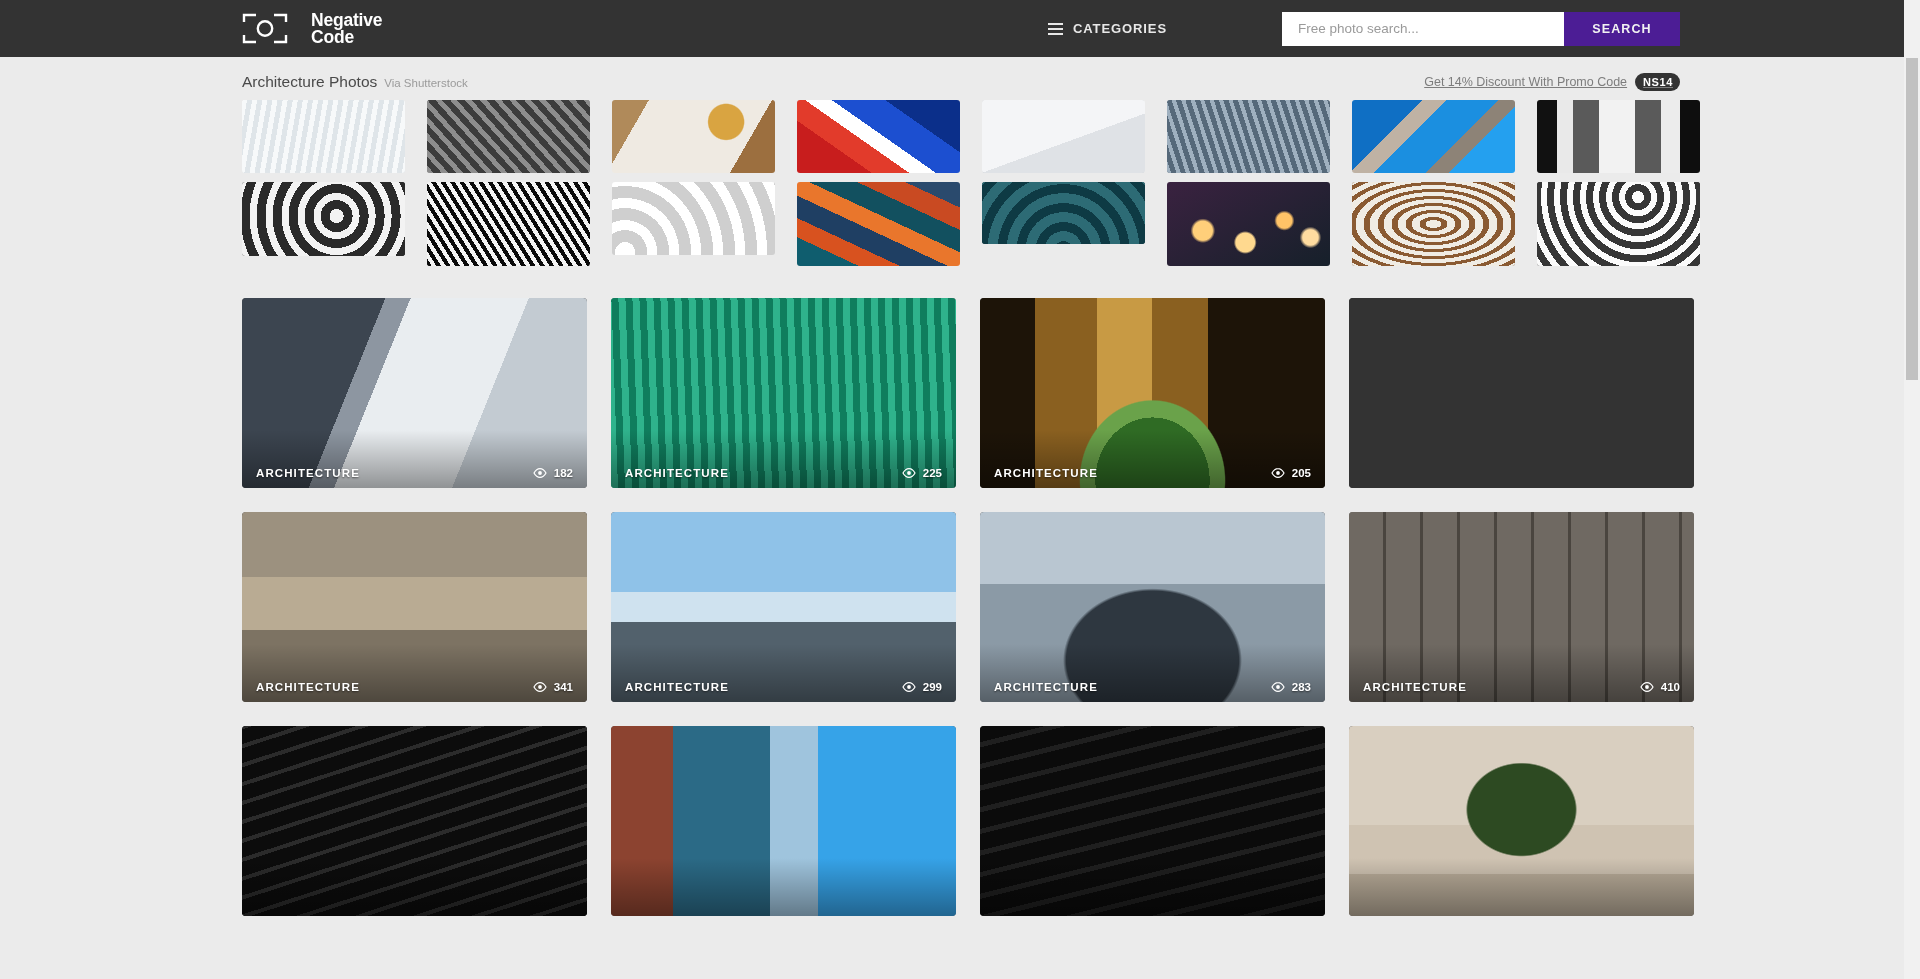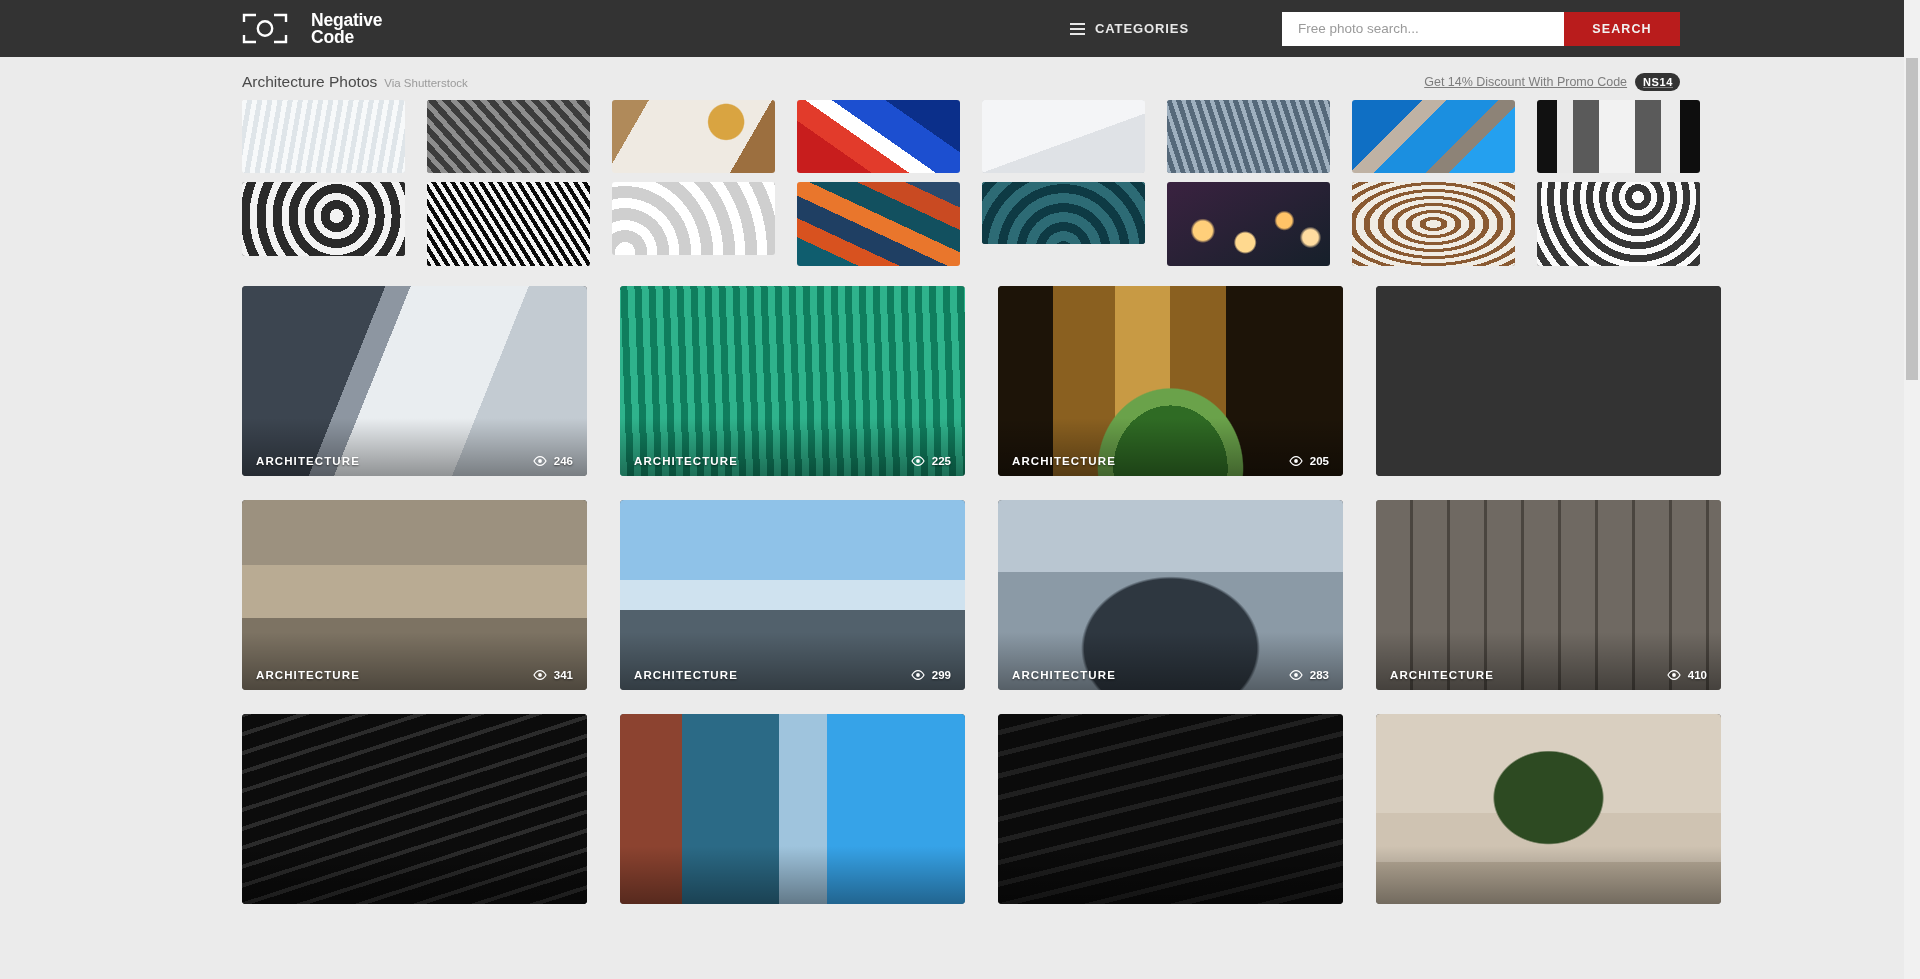--- a/index.html
+++ b/index.html
@@ -64,21 +64,21 @@
   .categories-link {
     display: flex;
     align-items: center;
     gap: 10px;
     color: #e8e8e8;
     font-size: 13px;
     font-weight: 700;
     letter-spacing: 0.9px;
     text-decoration: none;
     cursor: pointer;
-    margin-right: 45px;
+    margin-right: 67px;
     white-space: nowrap;
   }
   .hamburger {
     display: inline-flex;
     flex-direction: column;
     justify-content: center;
     gap: 3px;
     width: 15px;
   }
   .hamburger i {
@@ -103,21 +103,21 @@
     padding: 0 16px;
     font-family: "Liberation Sans", sans-serif;
     font-size: 13.5px;
     color: #555;
   }
   .search-input::placeholder { color: #9a9a9a; }
   .search-button {
     height: 34px;
     min-width: 116px;
     border: none;
-    background: #b91c1c;
+    background: #4c1d95;
     color: #f2f2f2;
     font-family: "Liberation Sans", sans-serif;
     font-size: 12.5px;
     font-weight: 700;
     letter-spacing: 1.1px;
     cursor: pointer;
   }
 
   
   .page {
@@ -184,22 +184,22 @@
     position: relative;
     cursor: pointer;
     background: #d9d9d9;
   }
   .thumb .art { width: 100%; height: 100%; display: block; }
 
   
   .grid {
     display: grid;
     grid-template-columns: repeat(4, 345px);
-    gap: 24px 33px;
-    margin-top: 20px;
+    gap: 24px 24px;
+    margin-top: 32px;
   }
   .card {
     position: relative;
     height: 190px;
     border-radius: 4px;
     overflow: hidden;
     cursor: pointer;
     background: #333333;
   }
   .card .art {
@@ -461,21 +461,21 @@
           <span class="card-overlay"></span>
           <span class="card-meta">
             <span class="card-cat">ARCHITECTURE</span>
             <span class="card-views">
               <span>
                 <svg class="eye" width="14" height="10" viewBox="0 0 14 10" aria-hidden="true">
                   <path d="M7 0.6C3.4 0.6 1 5 1 5s2.4 4.4 6 4.4S13 5 13 5 10.6 0.6 7 0.6z" fill="none" stroke="#fff" stroke-width="1.2"></path>
                   <circle cx="7" cy="5" r="1.9" fill="#fff"></circle>
                 </svg>
               </span>
-              <span>246</span>
+              <span>182</span>
             </span>
           </span>
         </a>
         <a class="card" href="#">
           <span class="art a-greenglass"></span>
           <span class="card-overlay"></span>
           <span class="card-meta">
             <span class="card-cat">ARCHITECTURE</span>
             <span class="card-views">
               <span>

